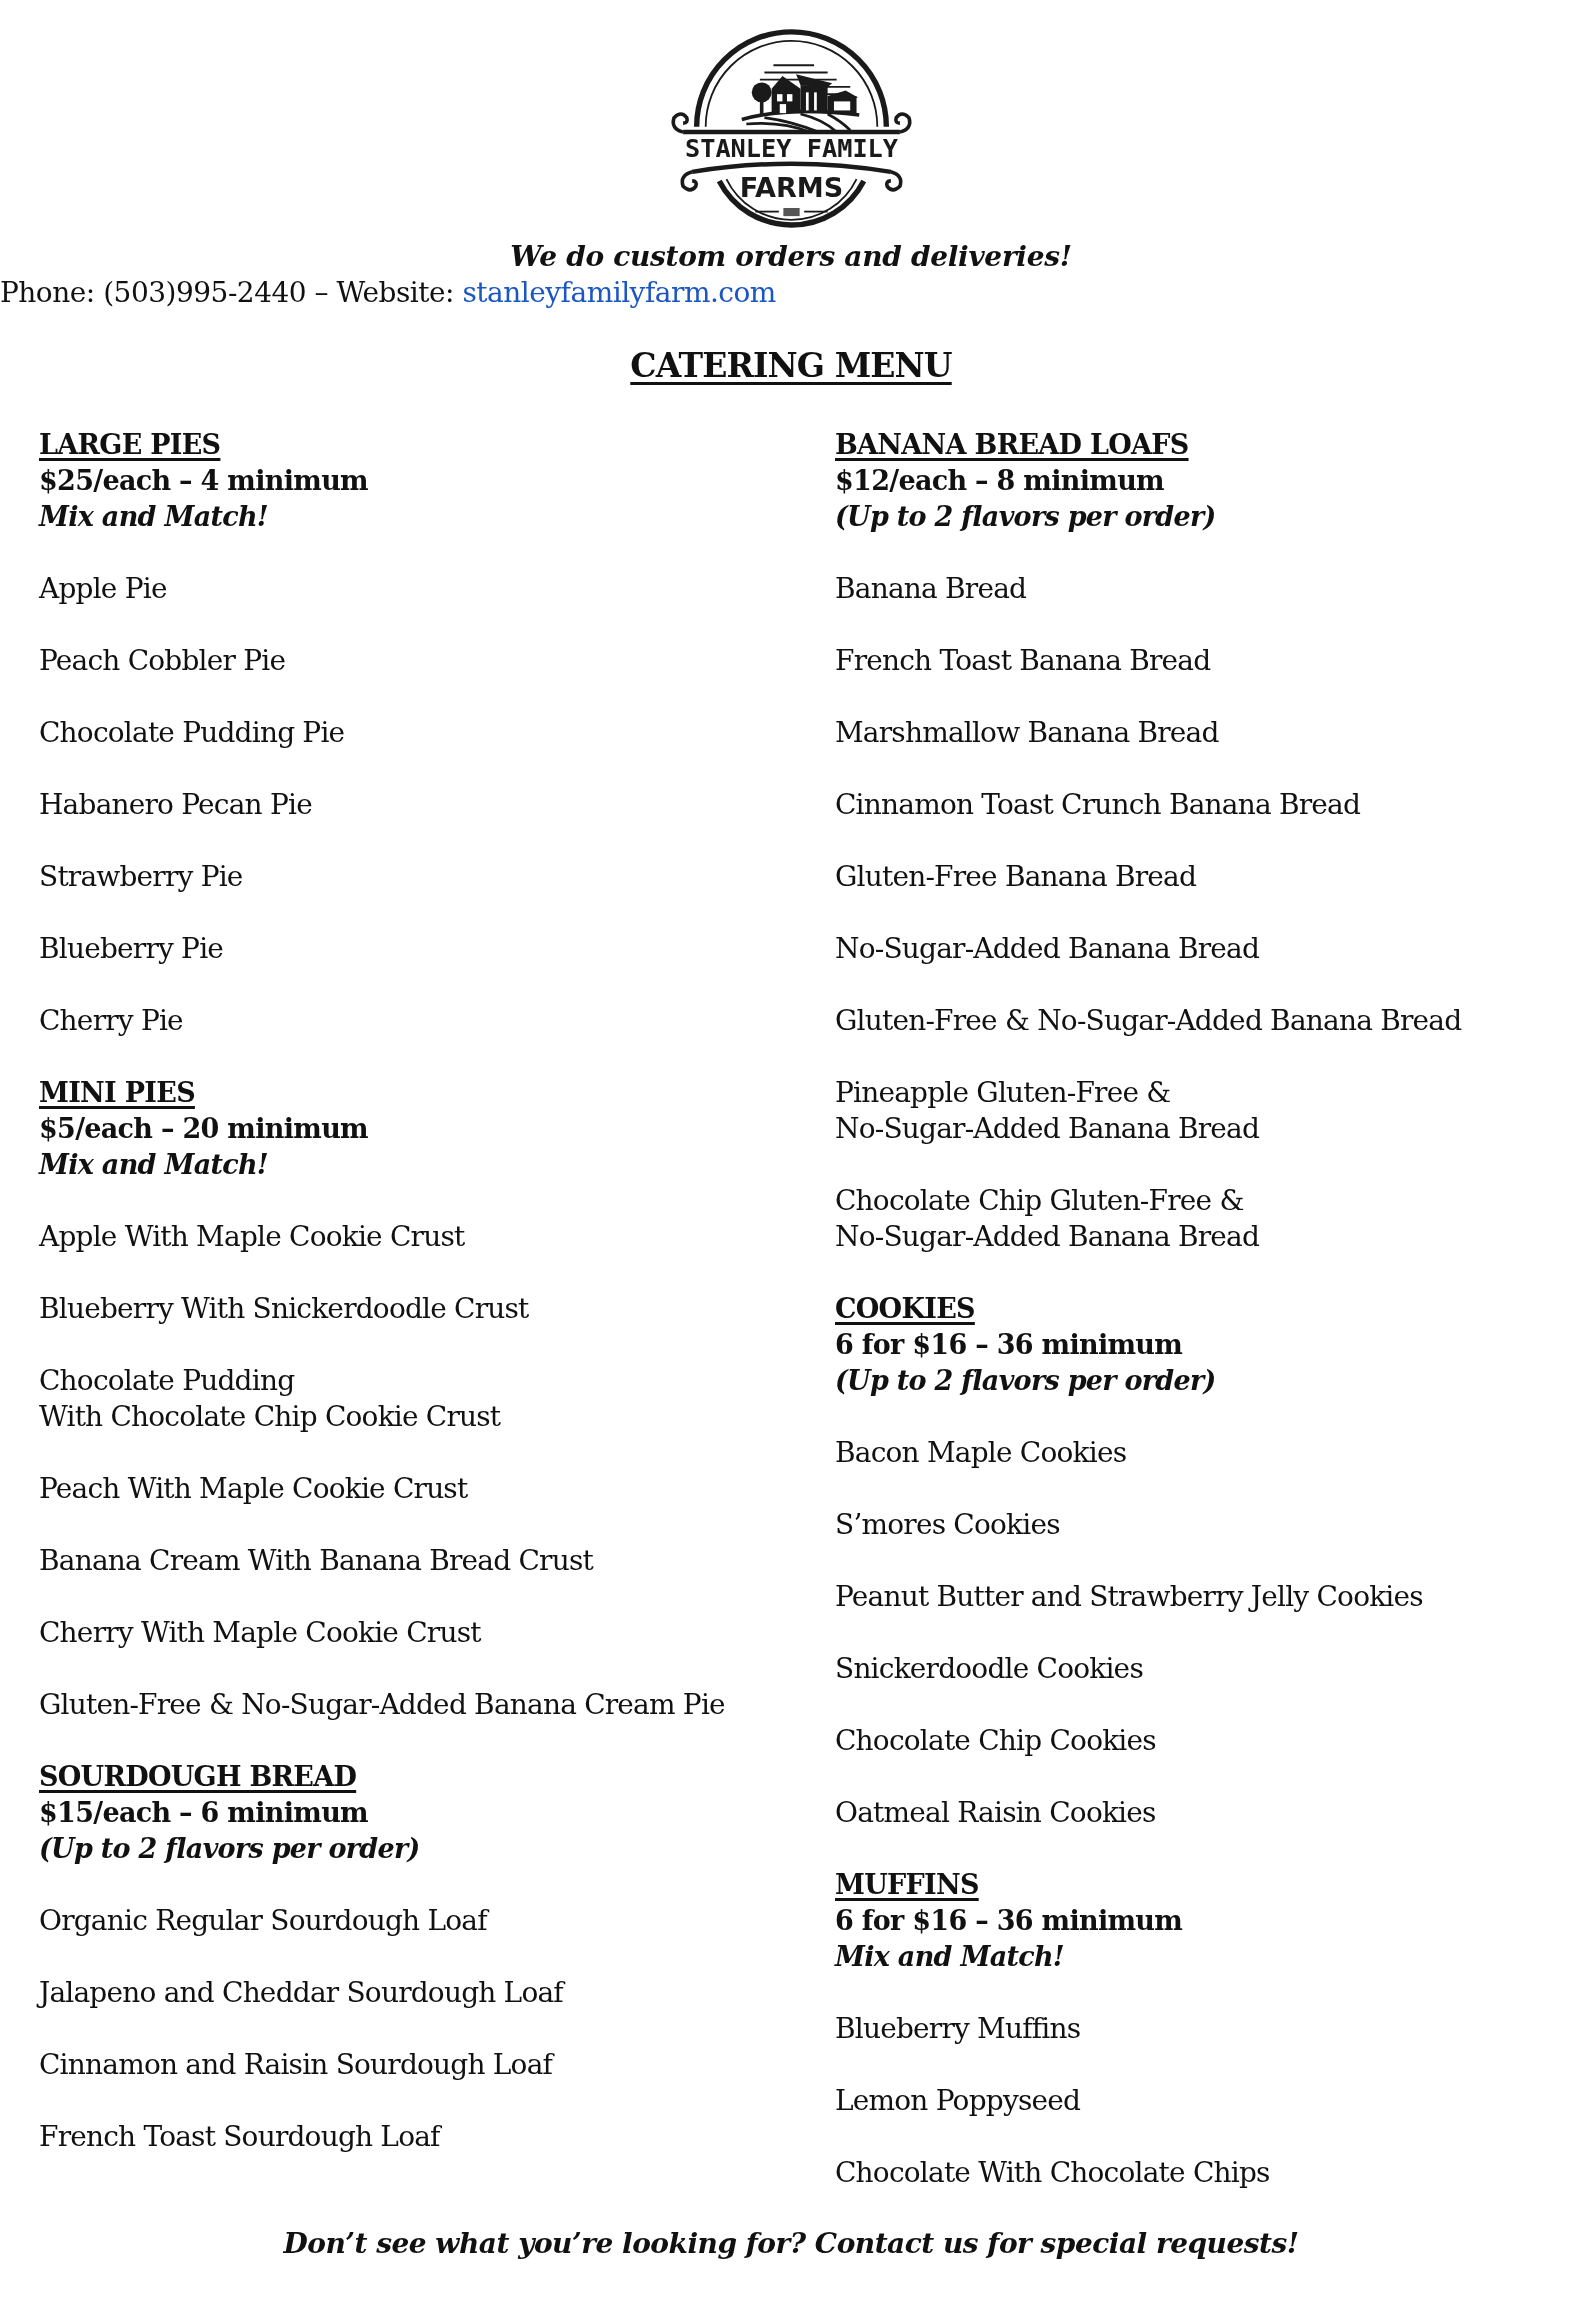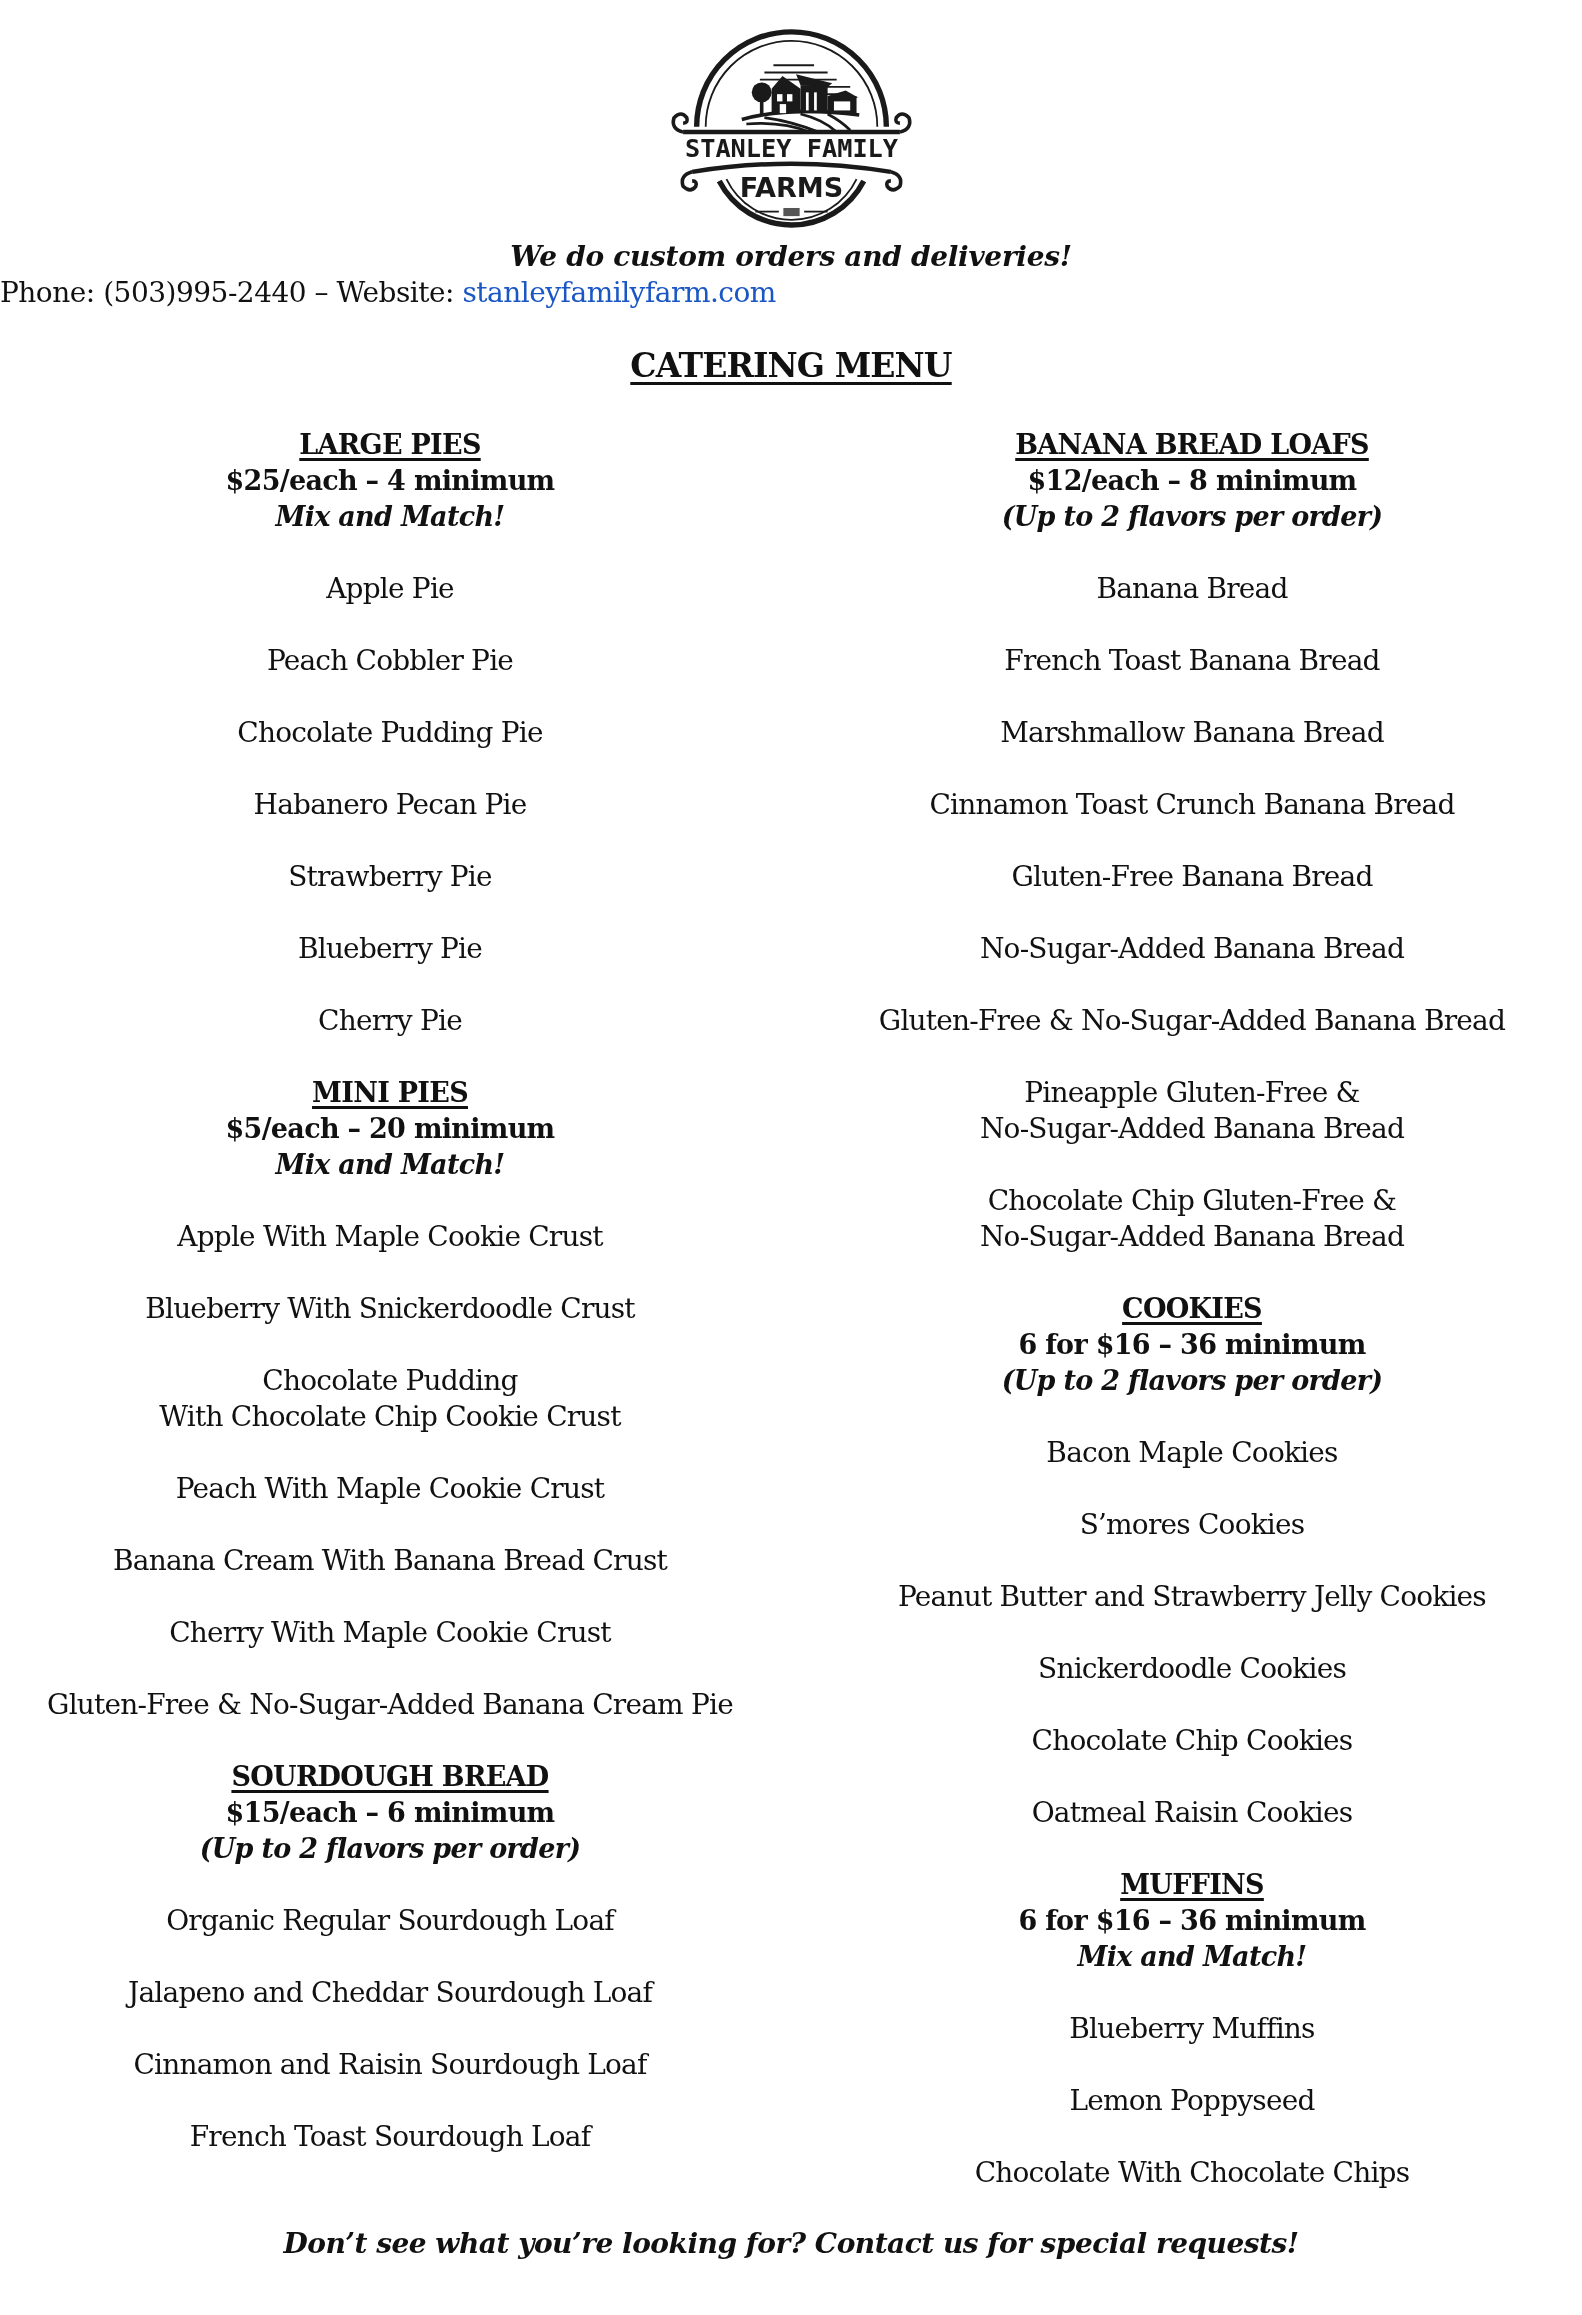--- a/index.html
+++ b/index.html
@@ -22,21 +22,21 @@
     font-size: 28px; letter-spacing: -0.5px;
   }
   .contact .link { color: #1a56c4; }
   .title {
     position: absolute; left: 0; width: 1582px; top: 346px; text-align: center;
     font-weight: bold; font-size: 33px; letter-spacing: -0.9px;
   }
   .title span { text-decoration: underline; text-decoration-thickness: 2.7px; text-underline-offset: 4.5px; }
 
   
-  .col { position: absolute; top: 427px; text-align: center; }
+  .col { position: absolute; top: 427px; text-align: left; padding-left: 39px; }
   .col-left  { left: 0;   width: 780px; }
   .col-right { left: 796px; width: 792px; }
 
   .section { margin-bottom: 0; }
   .sec-head {
     font-weight: bold; font-size: 27px; line-height: 36px; letter-spacing: -0.7px;
   }
   .sec-head span { text-decoration: underline; text-decoration-thickness: 2.7px; text-underline-offset: 3.6px; }
   .sec-price { font-weight: bold; font-size: 27px; line-height: 36px; letter-spacing: -0.7px; }
   .sec-note  { font-weight: bold; font-style: italic; font-size: 27px; line-height: 36px; letter-spacing: -0.7px; }

